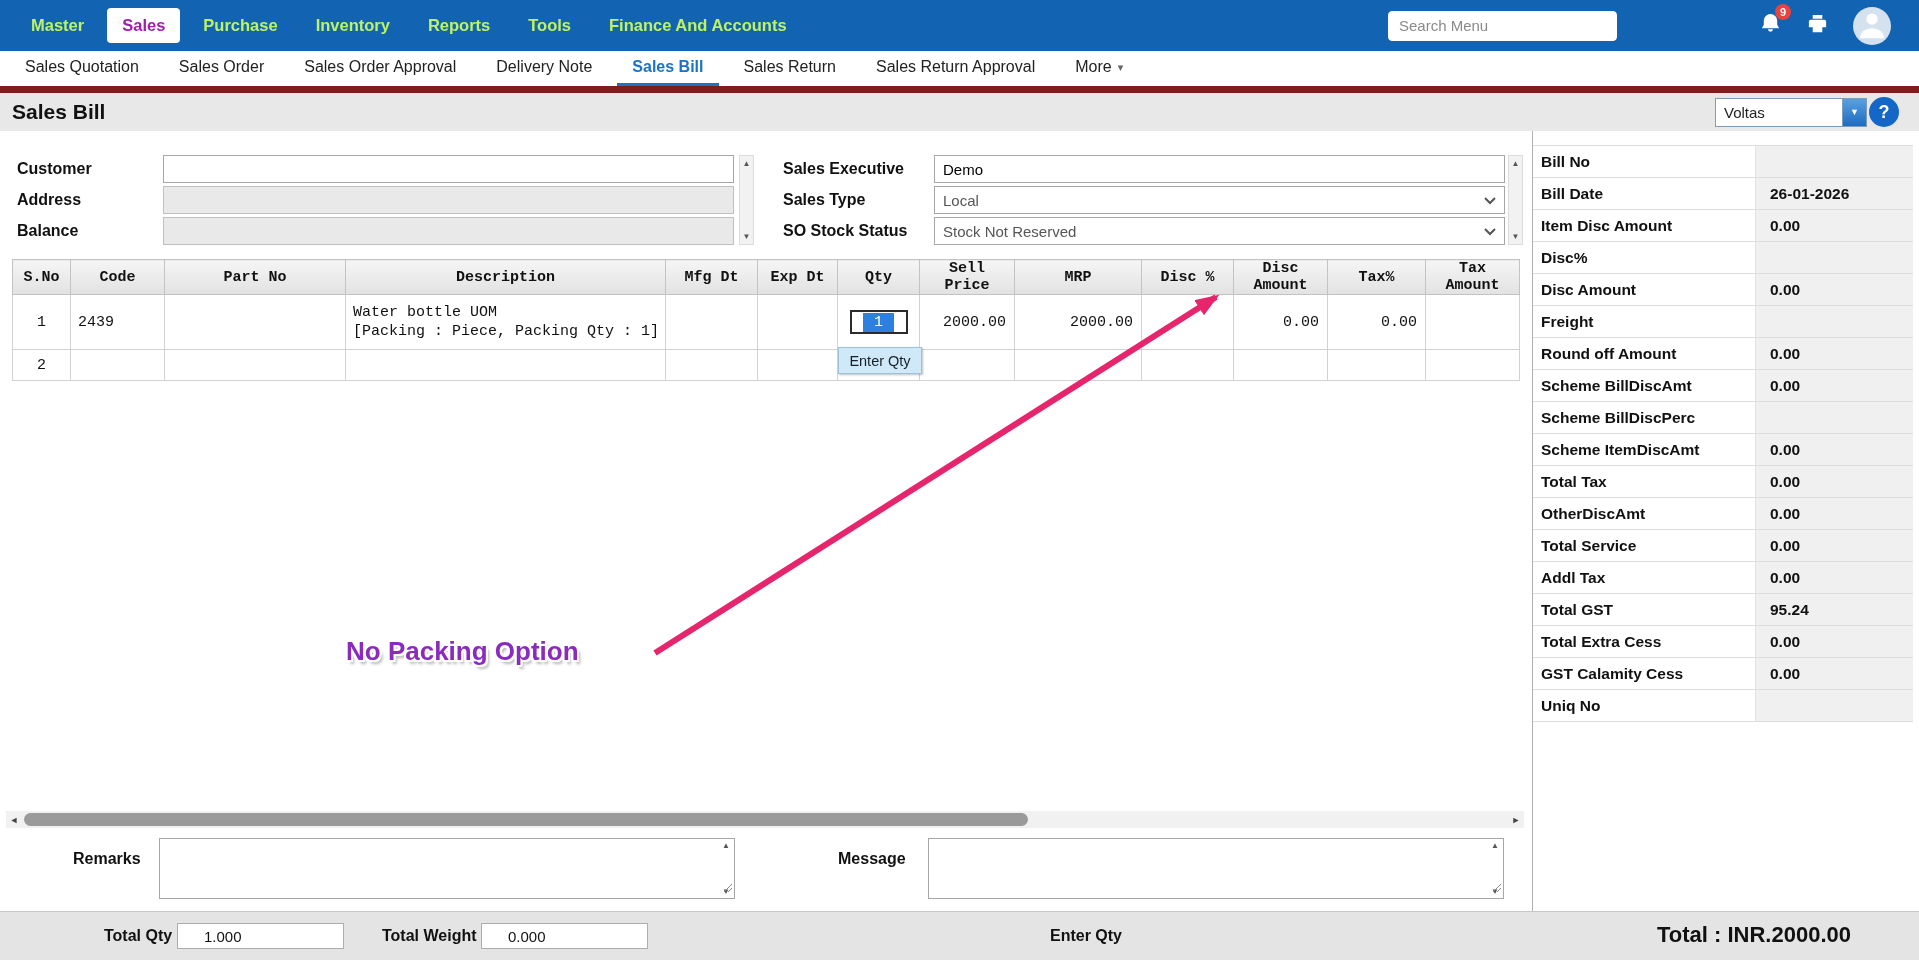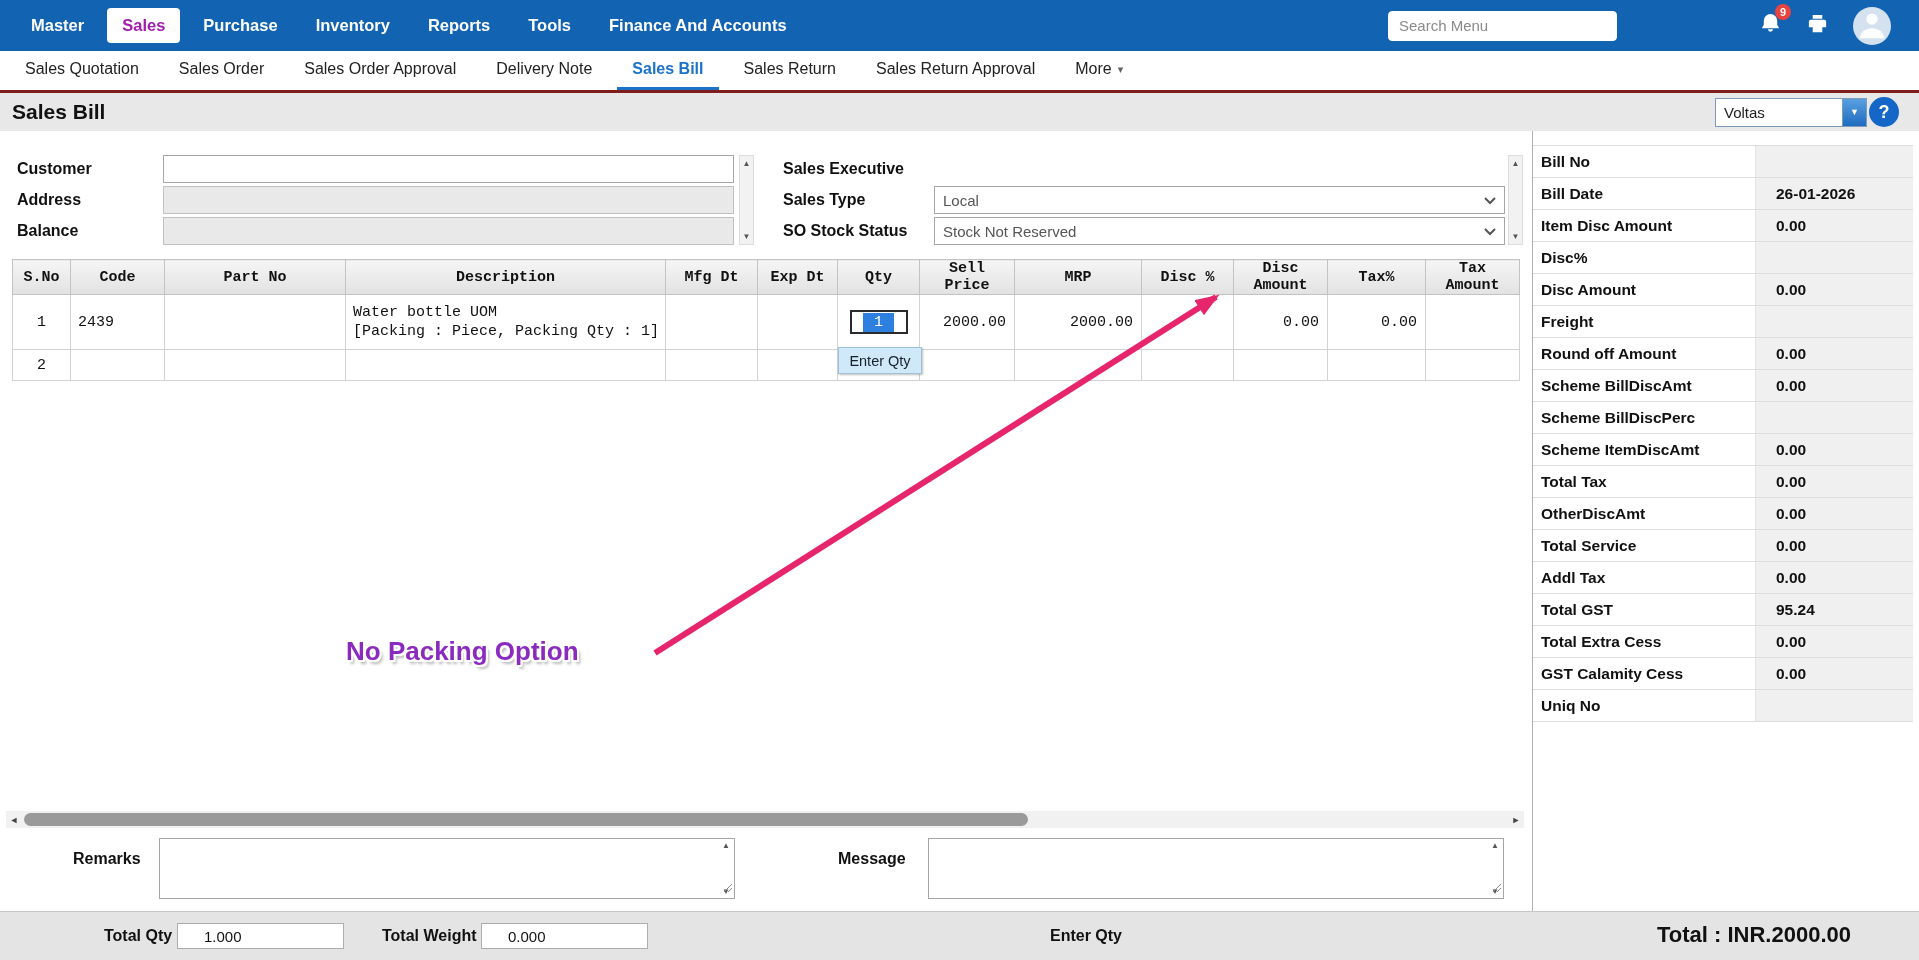--- a/index.html
+++ b/index.html
@@ -5,33 +5,33 @@
   * { box-sizing: border-box; }
   html,body { margin:0; padding:0; }
   body {
     width:1919px; height:960px; overflow:hidden; background:#fff;
     font-family:"Liberation Sans", sans-serif; color:#111;
   }
   .app { position:relative; width:1919px; height:960px; display:flex; flex-direction:column; }
 
   
   .topnav { height:51px; background:#1263b2; display:flex; align-items:center; padding:0 16px; gap:8px; flex-shrink:0; }
-  .topnav-item { color:#ffffff; font-weight:700; font-size:16.5px; padding:8px 15px; cursor:pointer; white-space:nowrap; }
+  .topnav-item { color:#bef264; font-weight:700; font-size:16.5px; padding:8px 15px; cursor:pointer; white-space:nowrap; }
   .topnav-item.active { background:#fff; color:#a21caf; border-radius:4px; }
   .topnav-right { margin-left:auto; display:flex; align-items:center; gap:24px; margin-right:12px; }
   .search-input { width:229px; height:30px; border-radius:4px; border:1px solid #fff; padding:0 10px; font-size:15px; color:#333; outline:none; }
   .search-input::placeholder { color:#8a8a8a; }
   .bell-wrap { position:relative; margin-left:118px; cursor:pointer; }
   .badge { position:absolute; top:-8px; right:-9px; background:#e8433f; color:#fff; font-size:11px; font-weight:700;
            min-width:16px; height:16px; border-radius:8px; display:flex; align-items:center; justify-content:center; padding:0 3px; }
   .printer-wrap { cursor:pointer; }
   .avatar { width:38px; height:38px; border-radius:50%; background:#d4e2ef; display:flex; align-items:flex-end; justify-content:center; overflow:hidden; cursor:pointer; }
 
   
-  .subnav { height:42px; background:#fff; border-bottom:3px solid #7f1d1d; display:flex; align-items:stretch; padding:0 10px; gap:10px; flex-shrink:0; }
+  .subnav { height:42px; background:#fff; border-bottom:7px solid #7f1d1d; display:flex; align-items:stretch; padding:0 10px; gap:10px; flex-shrink:0; }
   .subnav-item { display:flex; align-items:center; padding:0 15px; font-size:16px; color:#222; border-bottom:3px solid transparent; cursor:pointer; white-space:nowrap; }
   .subnav-item.active { color:#1a73c8; font-weight:700; border-bottom-color:#1a73c8; }
   .more-caret { font-size:11px; color:#666; margin-left:6px; }
 
   
   .page-header { height:38px; background:#e8e8e8; display:flex; align-items:center; padding:0 12px; flex-shrink:0; }
   .page-title { font-size:21px; font-weight:700; }
   .ph-right { margin-left:auto; display:flex; align-items:center; gap:2px; margin-right:8px; }
   .combo { width:152px; height:29px; background:#fff; border:1px solid #7f9db9; display:flex; align-items:center; cursor:pointer; }
   .combo-text { flex:1; padding-left:8px; font-size:15px; color:#222; }
@@ -91,21 +91,21 @@
   .rm-strip { position:absolute; right:1px; top:1px; bottom:1px; width:14px; display:flex; flex-direction:column;
               justify-content:space-between; align-items:center; color:#555; }
   .rm-strip .arr { font-size:8px; padding:1px 0; }
   .resize-corner { position:absolute; right:1px; bottom:1px; }
 
   
   .summary { flex:1; border-left:1px solid #b0b0b0; padding:14px 6px 0 0; background:#fff; }
   .sum-rows { border-top:1px solid #ddd; }
   .sum-row { display:flex; height:32px; border-bottom:1px solid #ddd; align-items:stretch; }
   .sum-label { width:222px; display:flex; align-items:center; padding-left:8px; font-weight:700; font-size:15.5px; background:#fff; }
-  .sum-value { flex:1; display:flex; align-items:center; padding-left:20px; font-size:15.5px; font-weight:700;
+  .sum-value { flex:1; display:flex; align-items:center; padding-left:14px; font-size:15.5px; font-weight:700;
                background:#f0f0f0; border-left:1px solid #e2e2e2; }
 
   
   .bottombar { height:49px; background:#e4e4e4; border-top:1px solid #c6c6c6; position:relative; flex-shrink:0; }
   .bb-label { position:absolute; top:15px; font-weight:700; font-size:16px; }
   .bb-input { position:absolute; top:11px; width:167px; height:26px; background:#fff; border:1px solid #adadad;
               font-size:15px; display:flex; align-items:center; padding-left:26px; }
   .bb-hint { position:absolute; left:1050px; top:15px; font-size:16px; font-weight:700; }
   .bb-total { position:absolute; right:68px; top:10px; font-size:22px; font-weight:700; }
 </style>
@@ -185,20 +185,21 @@
       <input class="finput disabled" style="left: 163px; top: 55px;" disabled="" value="">
       <div class="flabel" style="left:17px; top:91px;">Balance</div>
       <input class="finput disabled" style="left: 163px; top: 86px;" disabled="" value="">
 
       <div class="vscroll" style="left:739px;">
         <span class="arr">▲</span>
         <span class="arr">▼</span>
       </div>
 
       <div class="flabel" style="left:783px; top:29px;">Sales Executive</div>
+      <input class="finput" style="left: 934px; top: 24px;" value="Demo">
       <div class="flabel" style="left:783px; top:60px;">Sales Type</div>
       <div class="fselect" style="left:934px; top:55px;">
         <span class="sel-text">Local</span>
         <span><svg width="12" height="8">
               <path d="M1 1l5 5 5-5" stroke="#555" stroke-width="2" fill="none"></path>
             </svg></span>
       </div>
       <div class="flabel" style="left:783px; top:91px;">SO Stock Status</div>
       <div class="fselect" style="left:934px; top:86px;">
         <span class="sel-text">Stock Not Reserved</span>

